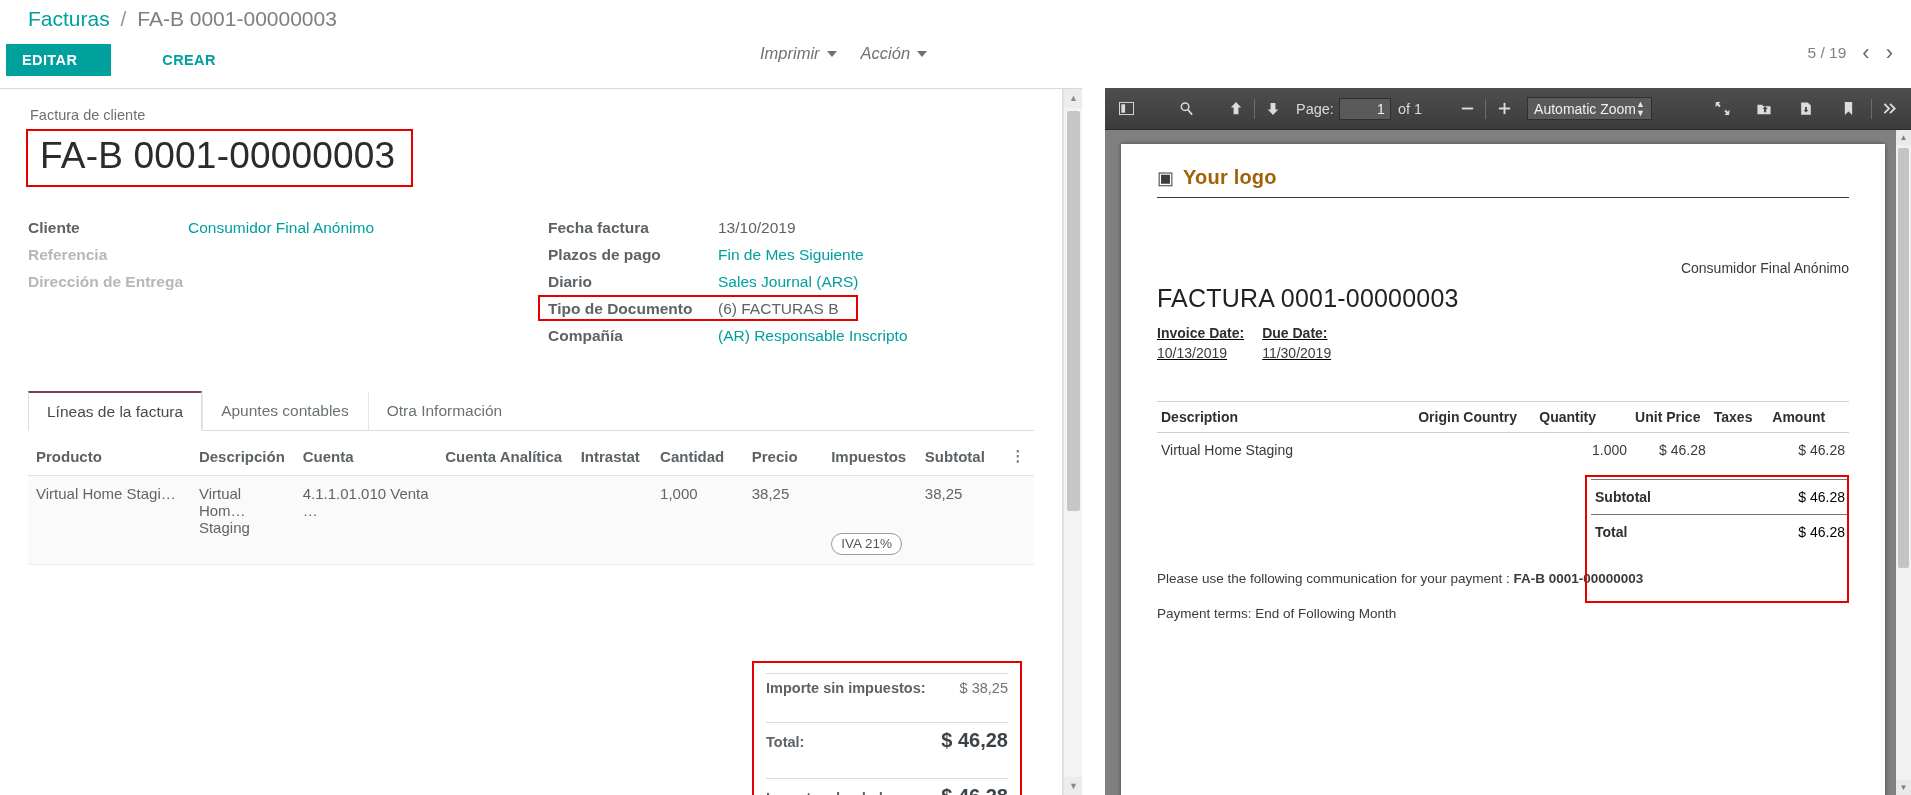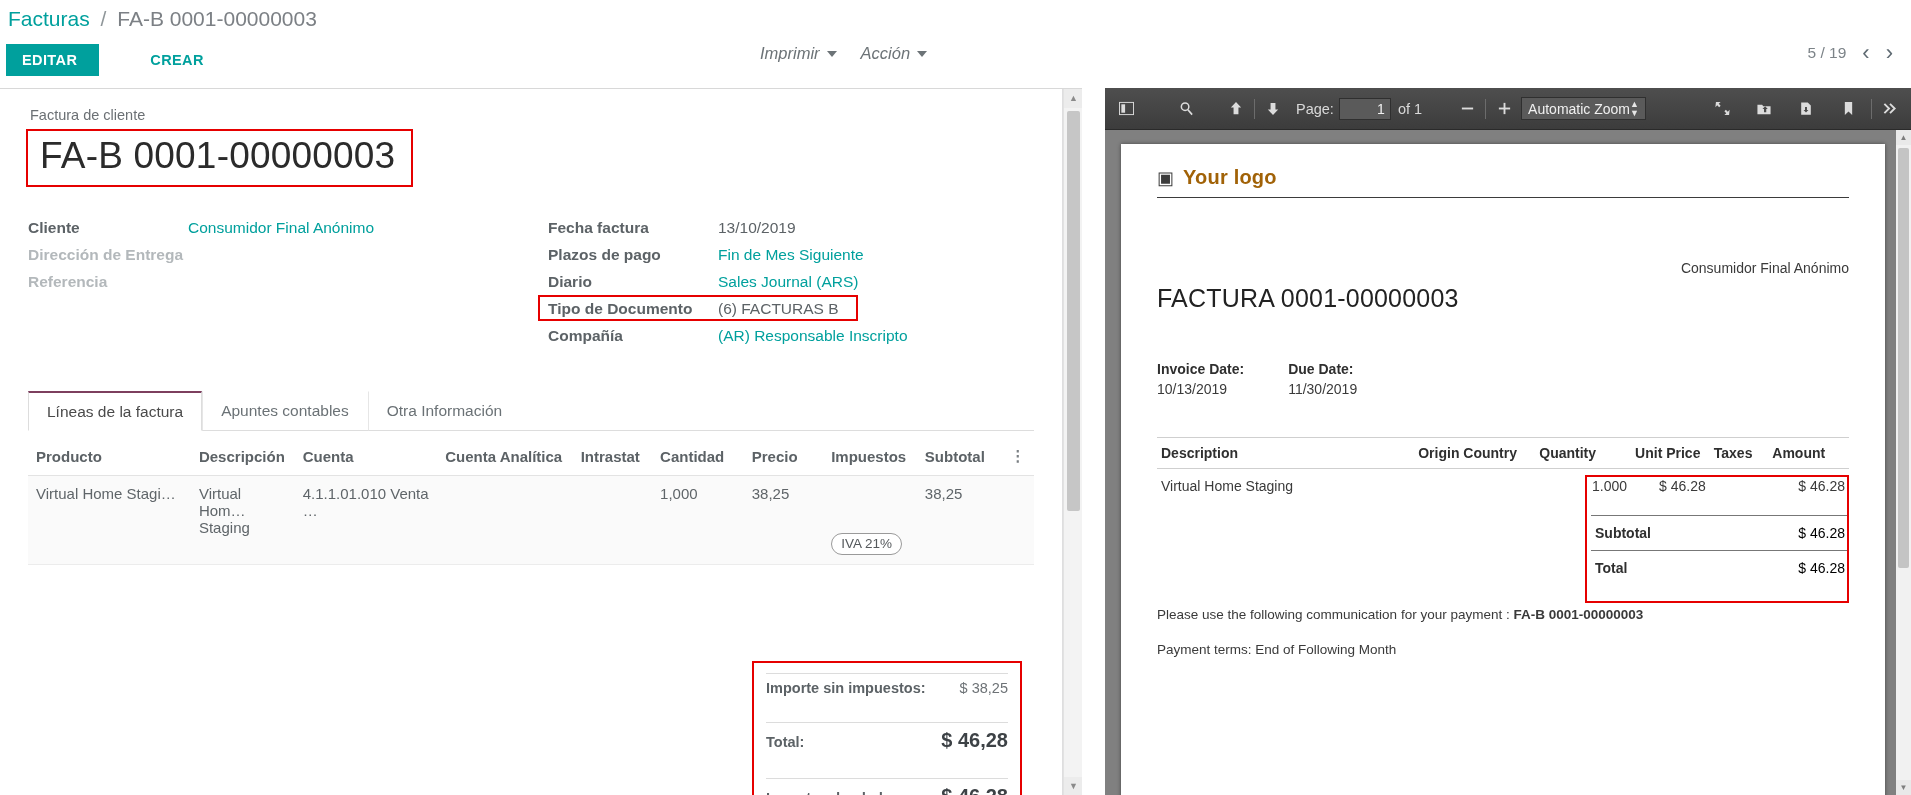--- a/index.html
+++ b/index.html
@@ -8,29 +8,29 @@
     width: 1911px; height: 795px;
     overflow: hidden;
     background: #ffffff;
     font-family: "Liberation Sans", sans-serif;
     -webkit-font-smoothing: antialiased;
   }
   .app { position: relative; width: 1911px; height: 795px; background:#fff; }
 
   
   .cp { position:absolute; left:0; top:0; width:1911px; height:88px; background:#fff; }
-  .breadcrumb { position:absolute; left:8px; top:6px; font-size:21px; line-height:26px; }
+  .breadcrumb { position:absolute; left:28px; top:6px; font-size:21px; line-height:26px; }
   .breadcrumb .root { color:#00A09D; cursor:pointer; }
   .breadcrumb .sep { color:#8f9699; margin:0 5px; }
   .breadcrumb .cur { color:#7c8085; }
 
   .btn-row { position:absolute; left:6px; top:44px; display:flex; align-items:center; }
   .btn-edit {
     background:#00A09D; color:#fff; font-size:14.5px; font-weight:bold;
-    letter-spacing:.4px; padding:9px 22px 9px 16px; border:none; cursor:pointer;
+    letter-spacing:.4px; padding:9px 34px 9px 16px; border:none; cursor:pointer;
     line-height:14px;
   }
   .btn-crear {
     color:#00A09D; font-size:14.5px; font-weight:bold; letter-spacing:.4px;
     background:transparent; border:none; padding:9px 14px; cursor:pointer;
     line-height:14px;
     margin-left:37px;
   }
 
   .cp-center { position:absolute; left:760px; top:44px; display:flex; align-items:center; gap:24px; }
@@ -143,38 +143,38 @@
   .page-label { margin:0 5px 0 8px; color:#d9d9d9; font-size:14.5px; }
   .page-input {
     width:52px; height:22px; background:#5a5a5a; border:1px solid #2f2f2f;
     color:#f0f0f0; font-size:14px; text-align:right; padding:0 5px;
     font-family:"Liberation Sans", sans-serif;
   }
   .of-label { margin-left:7px; color:#d9d9d9; font-size:14.5px; }
   .zoom-sel {
     display:flex; align-items:center; justify-content:space-between;
     min-width:122px; height:23px; background:#5a5a5a; border:1px solid #2f2f2f;
-    color:#f0f0f0; font-size:14px; padding:0 6px; margin-left:2px; cursor:pointer;
+    color:#f0f0f0; font-size:14px; padding:0 6px; margin-left:8px; cursor:pointer;
   }
   .updown { display:inline-block; font-size:9px; line-height:9px; color:#e6e6e6; text-align:center; }
 
   .pdf-body { position:absolute; left:0; top:42px; width:806px; height:665px; background:#808080; overflow:hidden; }
   .pdf-page {
     position:absolute; left:16px; top:14px; width:764px; height:700px;
     background:#fff; box-shadow:0 0 4px rgba(0,0,0,.45);
     padding:22px 36px;
   }
   .logo-row { display:flex; align-items:center; gap:9px; padding-bottom:8px; border-bottom:1px solid #3b3b3b; }
   .logo-glyph { font-size:18px; color:#3c3c3c; }
   .logo-text { font-size:20px; color:#a16207; font-weight:bold; letter-spacing:.2px; }
 
   .cust-name { text-align:right; font-size:14px; color:#3a3a3a; margin-top:62px; }
   .doc-title { font-size:25px; color:#222; margin-top:8px; letter-spacing:.2px; }
 
-  .dates { display:flex; gap:44px; margin-top:48px; }
+  .dates { display:flex; gap:18px; margin-top:12px;text-decoration:underline; }
   .dates .dlab { font-size:14px; font-weight:bold; color:#2f2f2f; }
   .dates .dval { font-size:14px; color:#3a3a3a; margin-top:4px; }
 
   table.pdftab { width:100%; border-collapse:collapse; margin-top:40px; }
   table.pdftab th {
     font-size:14px; color:#2f2f2f; font-weight:bold; text-align:left;
     border-top:1px solid #cfcfcf; border-bottom:1px solid #cfcfcf;
     padding:7px 4px;
   }
   table.pdftab td { font-size:14px; color:#3a3a3a; padding:9px 4px; }
@@ -246,26 +246,26 @@
 
         <div class="fields">
           <div class="col-left">
 
             <div class="frow">
               <div class="flabel">Cliente</div>
               <div class="fval link">Consumidor Final Anónimo</div>
             </div>
 
             <div class="frow">
+              <div class="flabel muted">Referencia</div>
+              <div class="fval"></div>
+            </div>
+
+            <div class="frow">
               <div class="flabel muted">Dirección de Entrega</div>
-              <div class="fval"></div>
-            </div>
-
-            <div class="frow">
-              <div class="flabel muted">Referencia</div>
               <div class="fval"></div>
             </div>
 
           </div>
 
           <div class="col-right">
 
             <div class="frow">
               <div class="flabel">Fecha factura</div>
               <div class="fval">13/10/2019</div>

